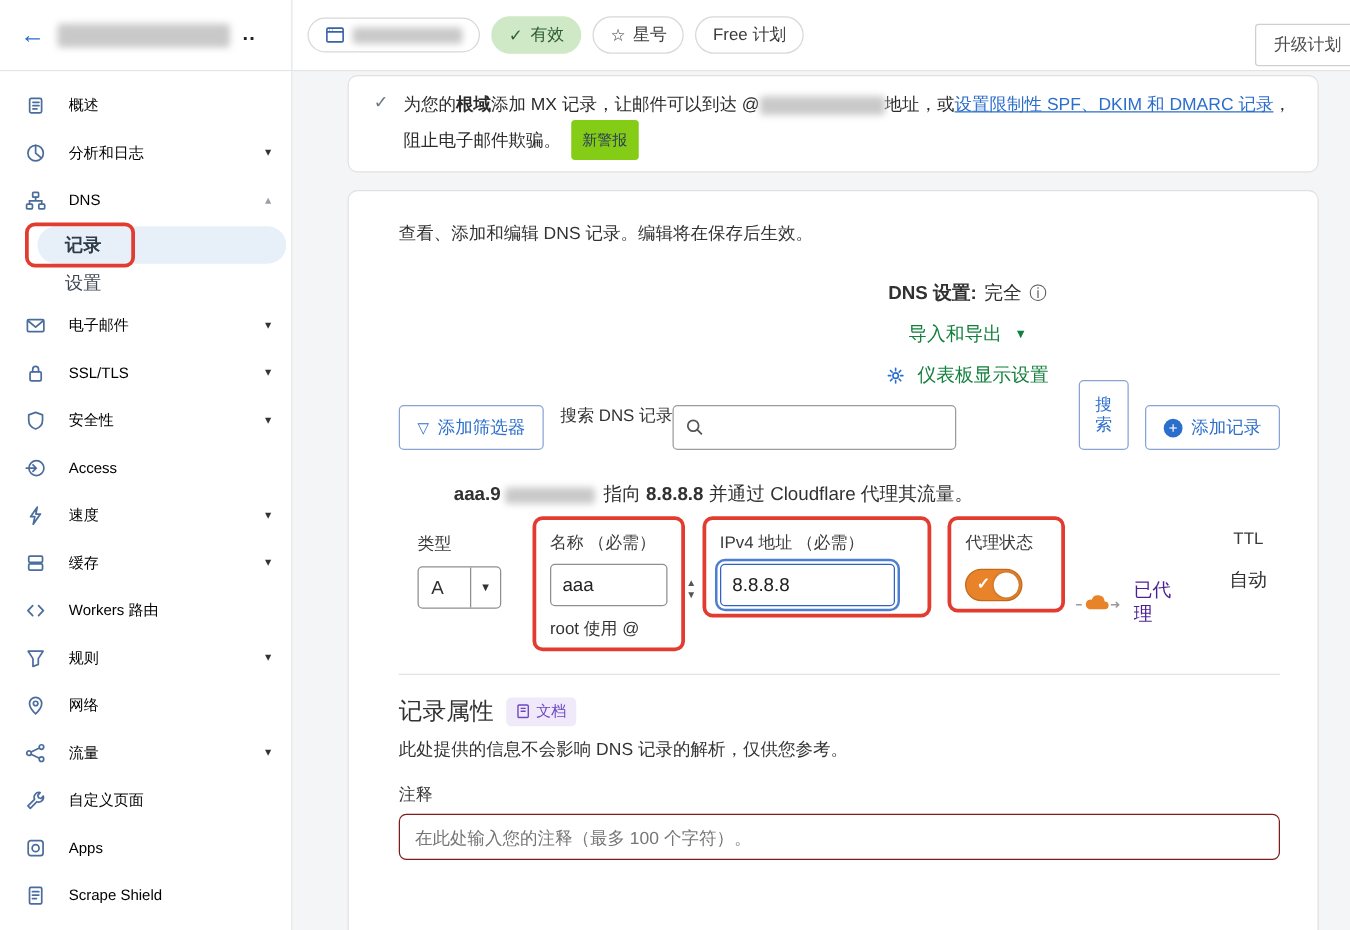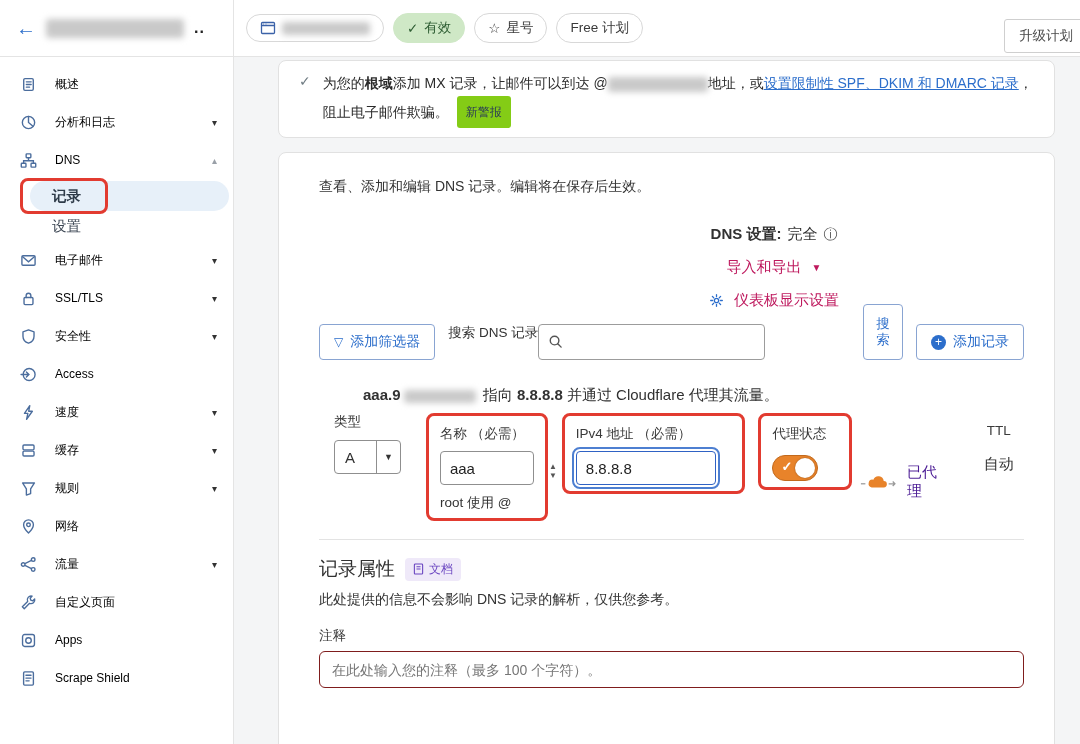--- a/index.html
+++ b/index.html
@@ -51,21 +51,21 @@
   .card { position:relative; margin:14px 25px 0 44px; background:#fff; border:1px solid #e1e1e1;
           border-radius:8px 8px 0 0; height:660px; padding:14px 30px 0 40px; }
   .card-title { font-size:21px; font-weight:500; color:#313131; margin-top:14px; }
   .card-sub { font-size:14px; color:#333; margin-top:11px; }
 
   .meta-col { position:absolute; left:330px; top:72px; width:330px; display:flex; flex-direction:column;
               align-items:center; gap:14px; }
   .meta-row { font-size:15px; color:#313131; display:flex; align-items:center; gap:6px; }
   .meta-row b { font-weight:bold; }
   .info-i { color:#555; font-size:14px; }
-  .blue-link { color:#be185d; font-size:15px; font-weight:500; display:flex; align-items:center; gap:10px;
+  .blue-link { color:#15803d; font-size:15px; font-weight:500; display:flex; align-items:center; gap:10px;
                cursor:pointer; }
   .blue-link .sm-caret { font-size:10px; }
 
   .search-row { margin-top:108px; display:flex; align-items:flex-end; gap:13px; }
   .btn-outline { border:1px solid #89a4d2; color:#2c6ecb; background:#fff; border-radius:4px;
                  font-size:14px; display:inline-flex; align-items:center; gap:7px; padding:0 14px;
                  height:36px; cursor:pointer; white-space:nowrap; }
   .search-col { flex:1; display:flex; flex-direction:row; }
   .search-label { font-size:13.5px; color:#333; margin-bottom:6px; }
   .search-box { position:relative; height:36px; }
@@ -78,21 +78,21 @@
   .plus-circle { width:15px; height:15px; border-radius:50%; background:#2c6ecb; color:#fff;
                  font-size:12px; line-height:15px; text-align:center; flex:none; }
 
   .record-sentence { margin-top:26px; font-size:15px; color:#313131;margin-left:44px; }
   .record-sentence b { font-weight:bold; }
 
   .form-row { margin-top:8px; display:flex; align-items:flex-start; }
   .f-label { font-size:13.5px; color:#3a3a3a; }
   .f-input { height:34px; border:1px solid #8f8f8f; border-radius:4px; font-size:15px; padding:0 9px;
              font-family:inherit; color:#222; width:100%; background:#fff; }
-  .type-col { width:74px; margin-left:15px; }
+  .type-col { width:74px; margin-left:15px; margin-top:13px; }
   .type-select { margin-top:9px; height:34px; border:1px solid #8f8f8f; border-radius:4px; display:flex;
                  align-items:center; background:#fff; cursor:pointer; }
   .type-select .val { flex:1; padding-left:10px; font-size:15px; }
   .type-select .caret-seg { width:24px; align-self:stretch; border-left:1px solid #8f8f8f; display:flex;
                             align-items:center; justify-content:center; font-size:9px; color:#333; }
   .field-redbox { border:3px solid #e23b30; border-radius:8px; padding:9px 11px 6px; }
   .name-box { margin-left:25px; width:122px; }
   .name-box .f-input { margin-top:8px; width:94px; }
   .f-hint { font-size:13.5px; color:#333; margin-top:9px; }
   .spinner { display:flex; flex-direction:column; gap:3px; margin:51px 2px 0 1px; color:#555;
@@ -236,20 +236,26 @@
 
     <div class="side-item">
       <svg class="s-icon" viewBox="0 0 16 16" fill="none" stroke="currentColor" stroke-width="1.3">
           <rect x="2.8" y="2.8" width="10.4" height="4.6" rx="1"></rect>
           <rect x="2.8" y="8.6" width="10.4" height="4.6" rx="1"></rect>
         </svg>
       <span class="s-label">缓存</span>
       <span class="side-caret">▾</span>
     </div>
 
+    <div class="side-item">
+      <svg class="s-icon" viewBox="0 0 16 16" fill="none" stroke="currentColor" stroke-width="1.3" stroke-linecap="round" stroke-linejoin="round">
+          <path d="M5.8 4.2L2.2 8l3.6 3.8M10.2 4.2L13.8 8l-3.6 3.8"></path>
+        </svg>
+      <span class="s-label">Workers 路由</span>
+    </div>
 
     <div class="side-item">
       <svg class="s-icon" viewBox="0 0 16 16" fill="none" stroke="currentColor" stroke-width="1.3" stroke-linejoin="round">
           <path d="M2.4 2.8h11.2L10 8.4v4.4l-4 1.4V8.4z"></path>
         </svg>
       <span class="s-label">规则</span>
       <span class="side-caret">▾</span>
     </div>
 
     <div class="side-item">

